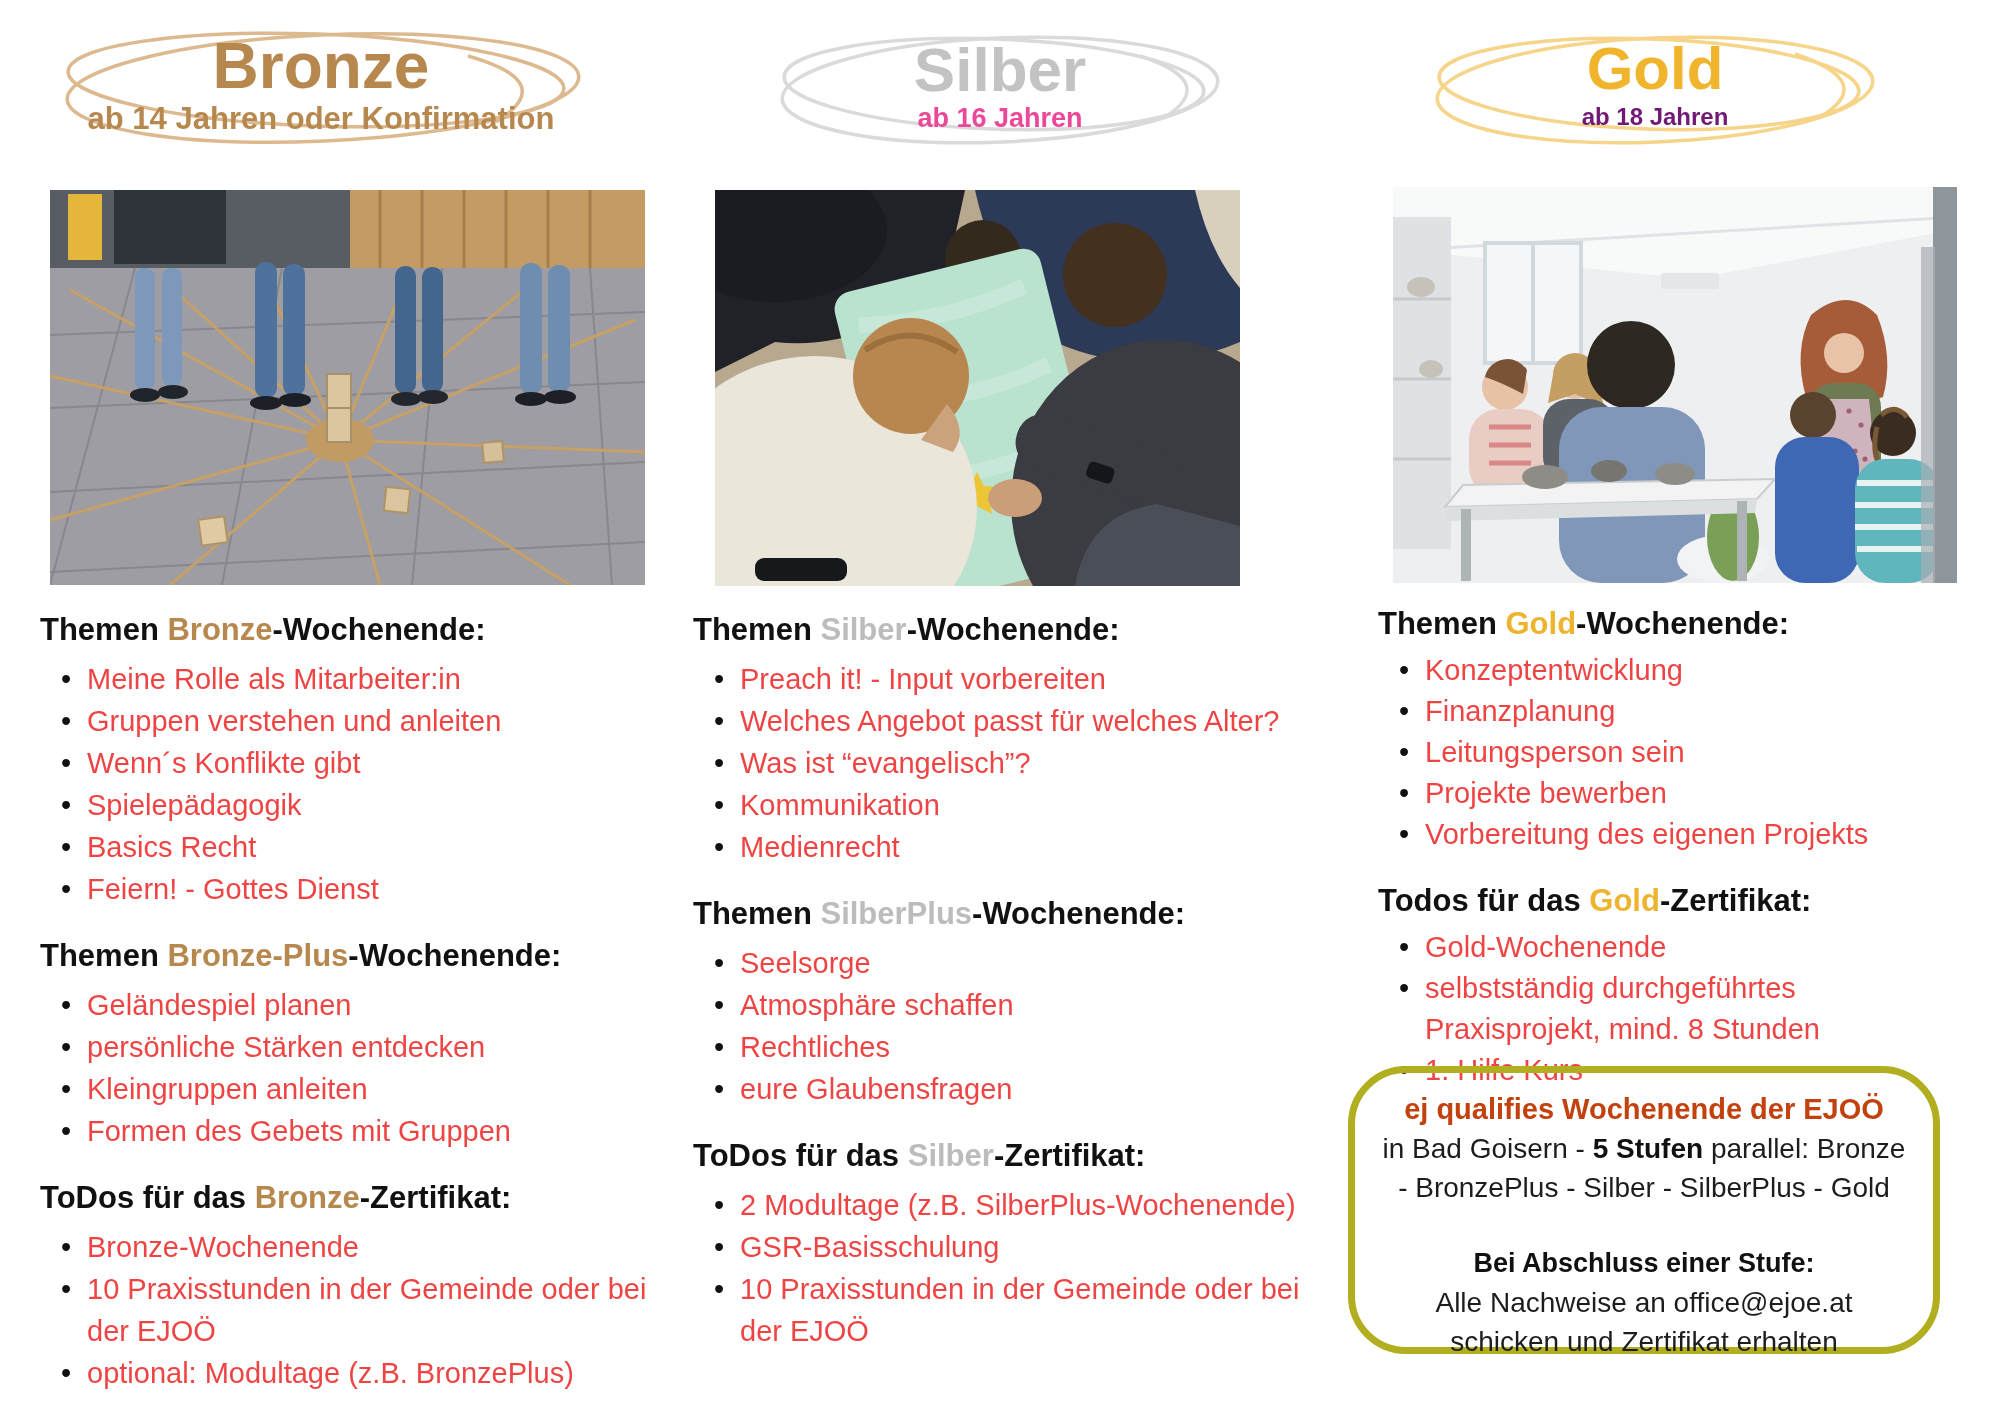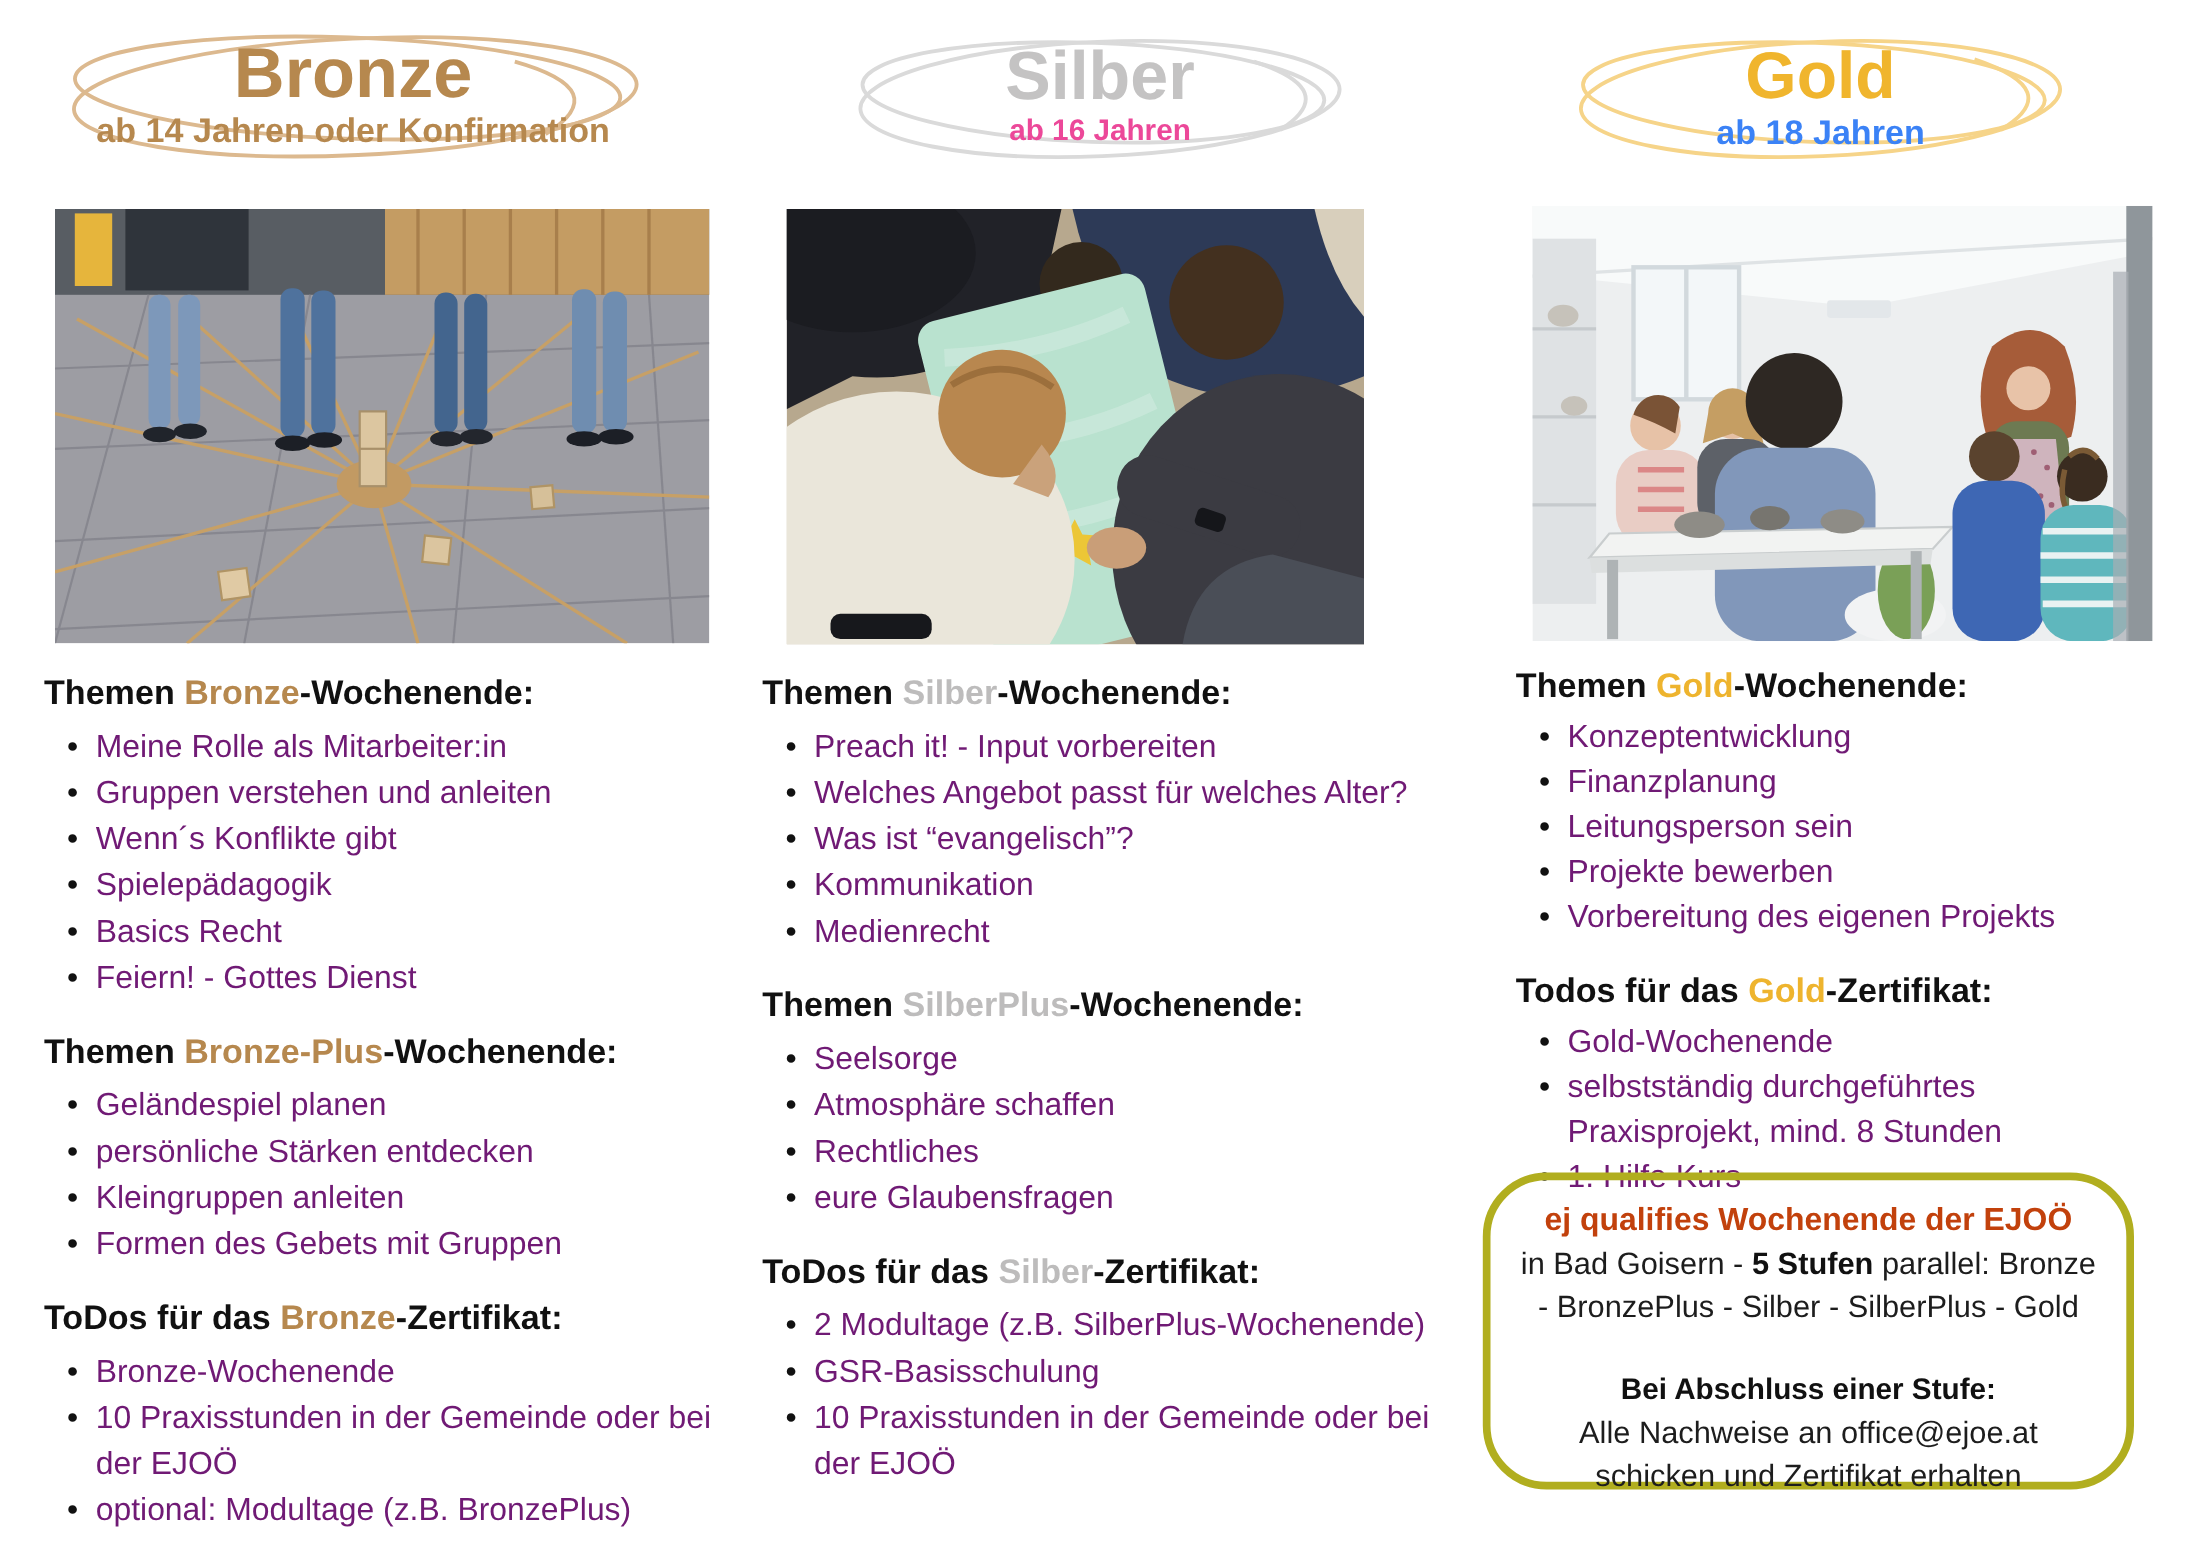--- a/index.html
+++ b/index.html
@@ -11,37 +11,37 @@
   .badge .btitle{position:relative;font-weight:bold;line-height:1.02;}
   .badge .bsub{position:relative;font-weight:bold;}
   .badge-bronze{left:38px;top:16px;width:566px;height:140px;}
   .badge-bronze .btitle{font-size:64px;color:#b6884e;margin-top:18px;}
   .badge-bronze .bsub{font-size:31px;color:#b6884e;margin-top:2px;}
   .badge-silber{left:760px;top:24px;width:480px;height:132px;}
   .badge-silber .btitle{font-size:62px;color:#c4c3c3;margin-top:14px;}
   .badge-silber .bsub{font-size:27px;color:#ec4899;margin-top:2px;}
   .badge-gold{left:1415px;top:24px;width:480px;height:132px;}
   .badge-gold .btitle{font-size:60px;color:#f0b52d;margin-top:14px;}
-  .badge-gold .bsub{font-size:31px;color:#3b82f6;margin-top:4px;}
+  .badge-gold .bsub{font-size:24px;color:#701a75;margin-top:4px;}
   
   .photo{position:absolute;overflow:hidden;}
   .photo svg{display:block;width:100%;height:100%;}
   .photo-1{left:50px;top:190px;width:595px;height:395px;}
   .photo-2{left:715px;top:190px;width:525px;height:396px;}
   .photo-3{left:1393px;top:187px;width:564px;height:396px;}
   
   .textcol{position:absolute;}
   .tc-1{left:40px;top:612px;width:622px;}
   .tc-2{left:693px;top:612px;width:648px;}
   .tc-3{left:1378px;top:606px;width:600px;}
   .textcol h3{font-size:31px;font-weight:bold;color:#111111;margin:28px 0 10px 0;}
   .textcol h3:first-child{margin-top:0;}
   .tc-3 h3{margin-bottom:8px;}
   .textcol ul{list-style:none;margin:0;padding:0;}
-  .textcol li{position:relative;font-size:29px;line-height:42px;padding-left:47px;color:#701a75;}
+  .textcol li{position:relative;font-size:29px;line-height:42px;padding-left:47px;color:#ef4444;}
   .tc-3 li{line-height:41px;}
   .textcol li::before{content:"\2022";position:absolute;left:21px;top:0;color:#111;}
   .col-bronze .hl{color:#b6884e;}
   .col-silber .hl{color:#bdbcbc;}
   .col-gold .hl{color:#eeb42e;}
   
   .infobox{position:absolute;left:1348px;top:1066px;width:592px;height:288px;
            border:7px solid #b1ae1f;border-radius:58px;box-sizing:border-box;
            text-align:center;padding:16px 26px 0 26px;}
   .infobox .ib-line{font-size:28px;line-height:39px;color:#1d1d1d;}

